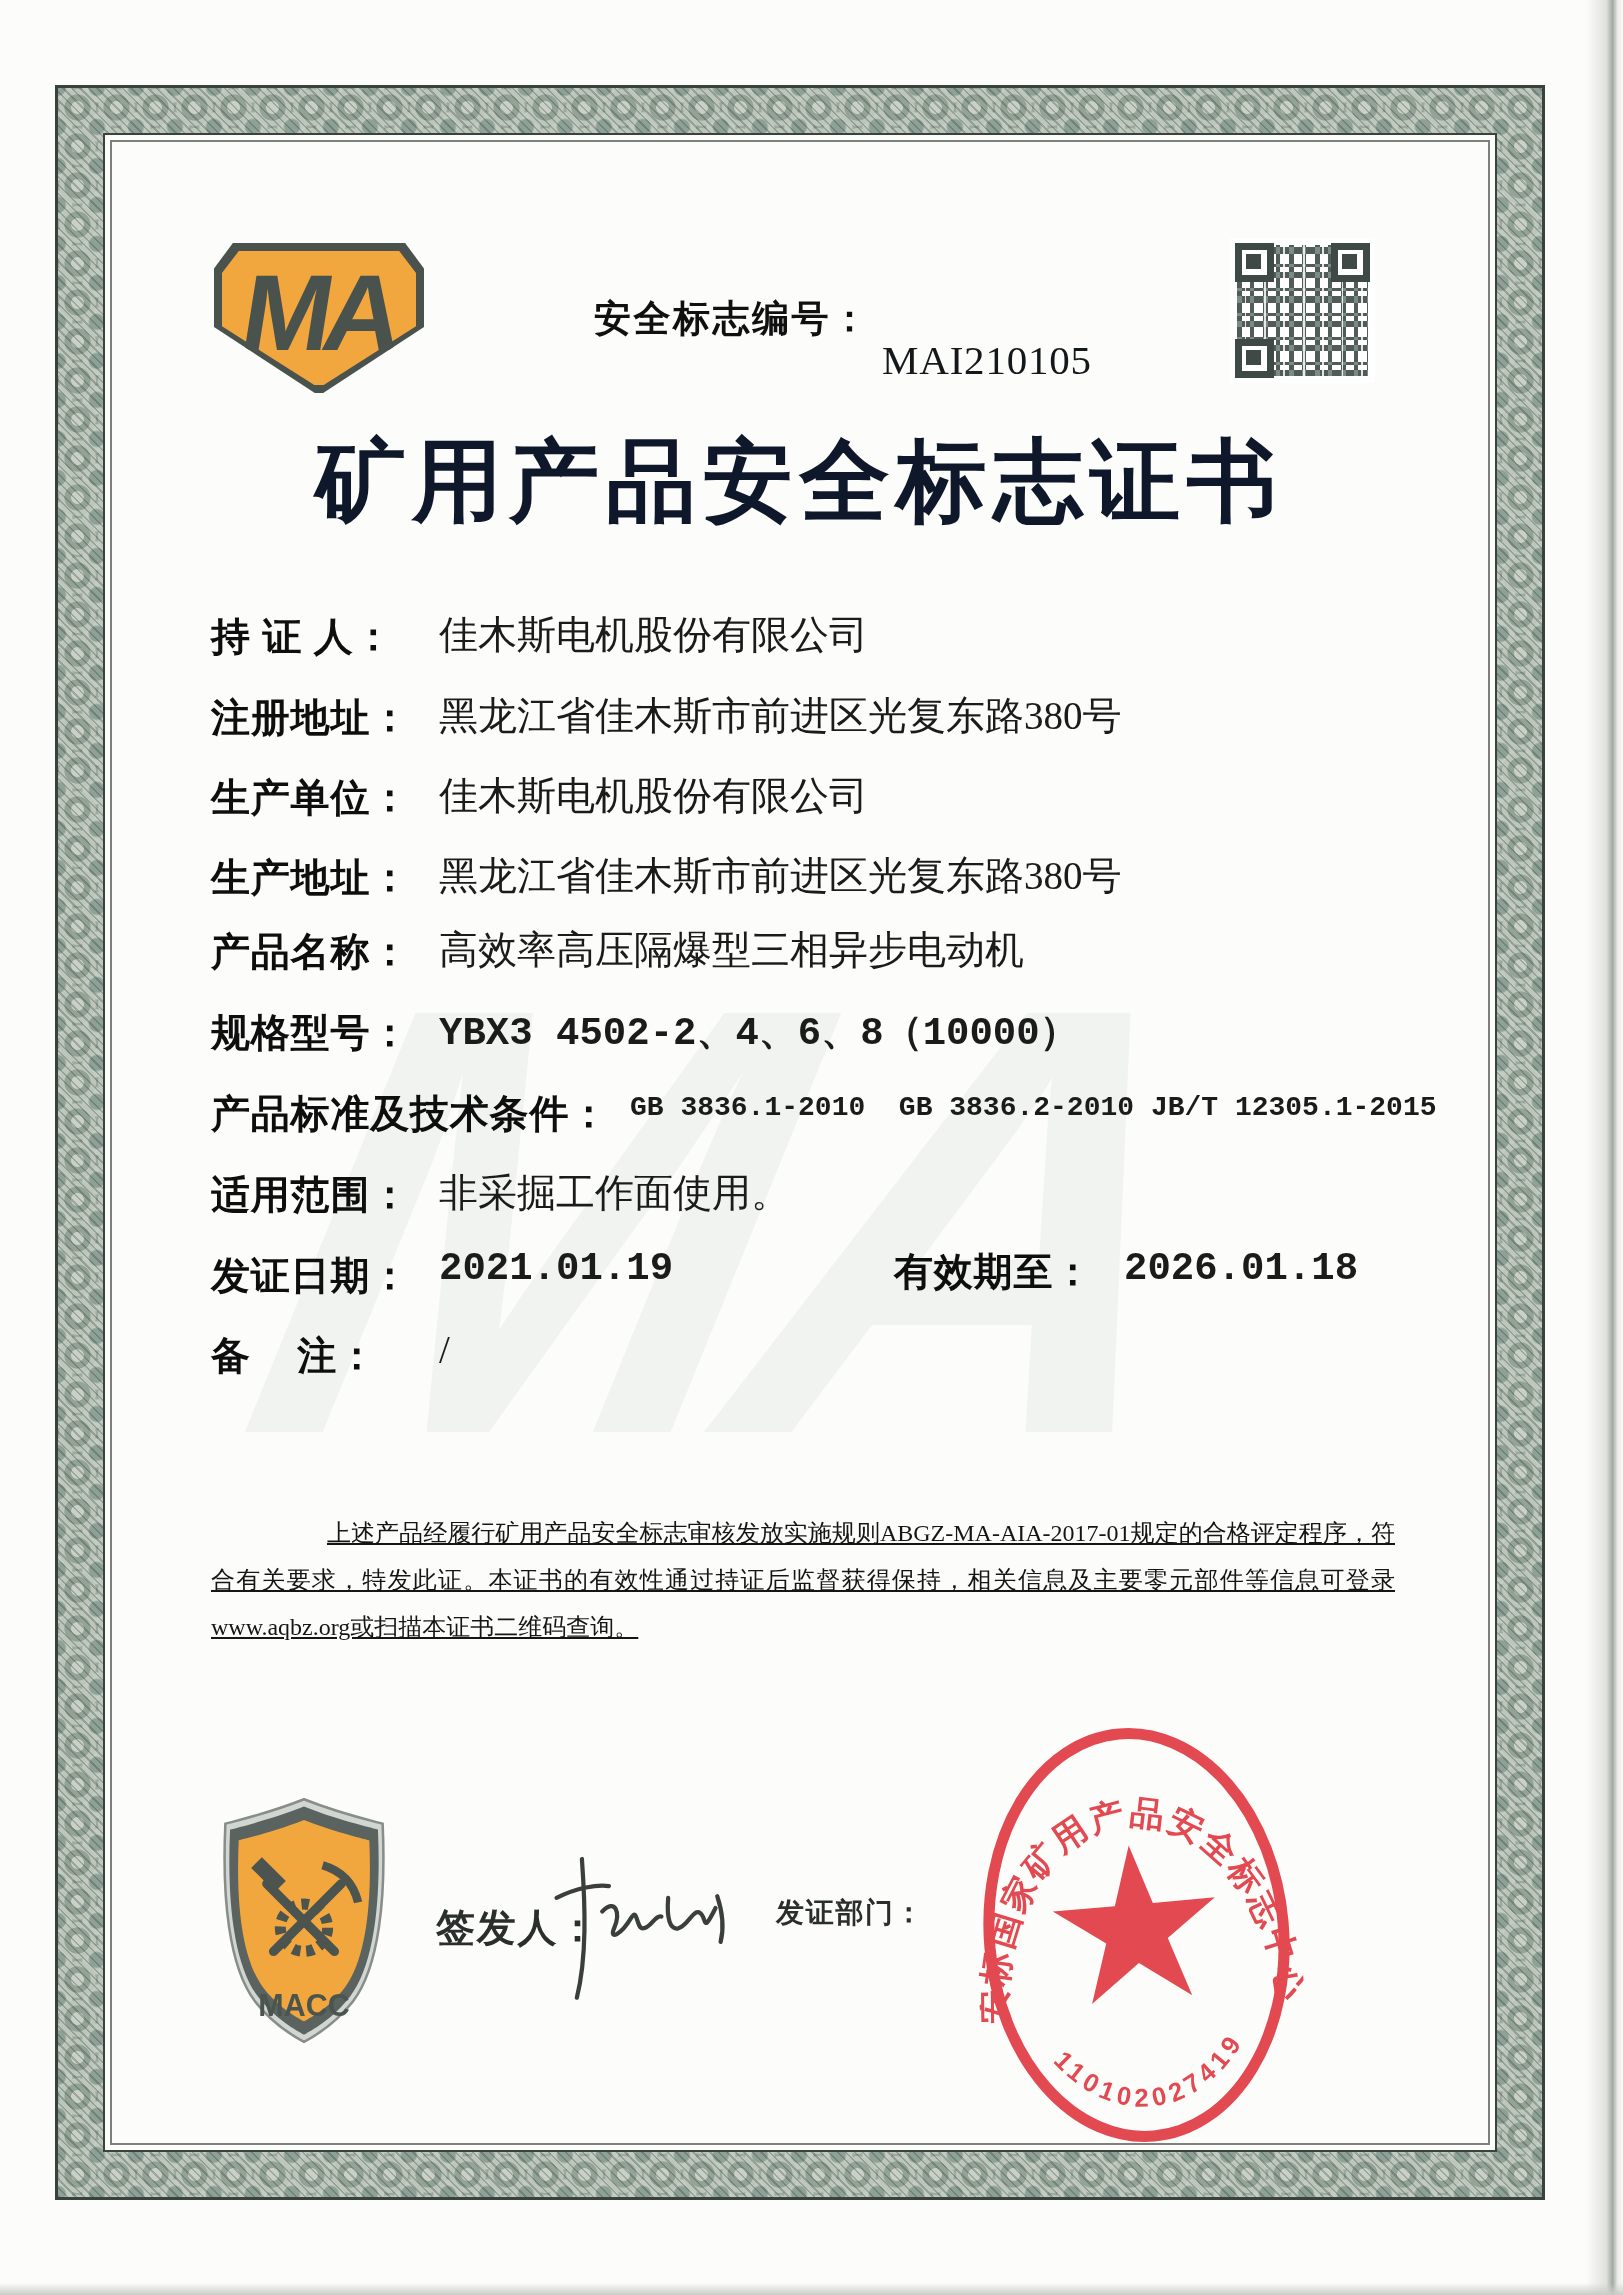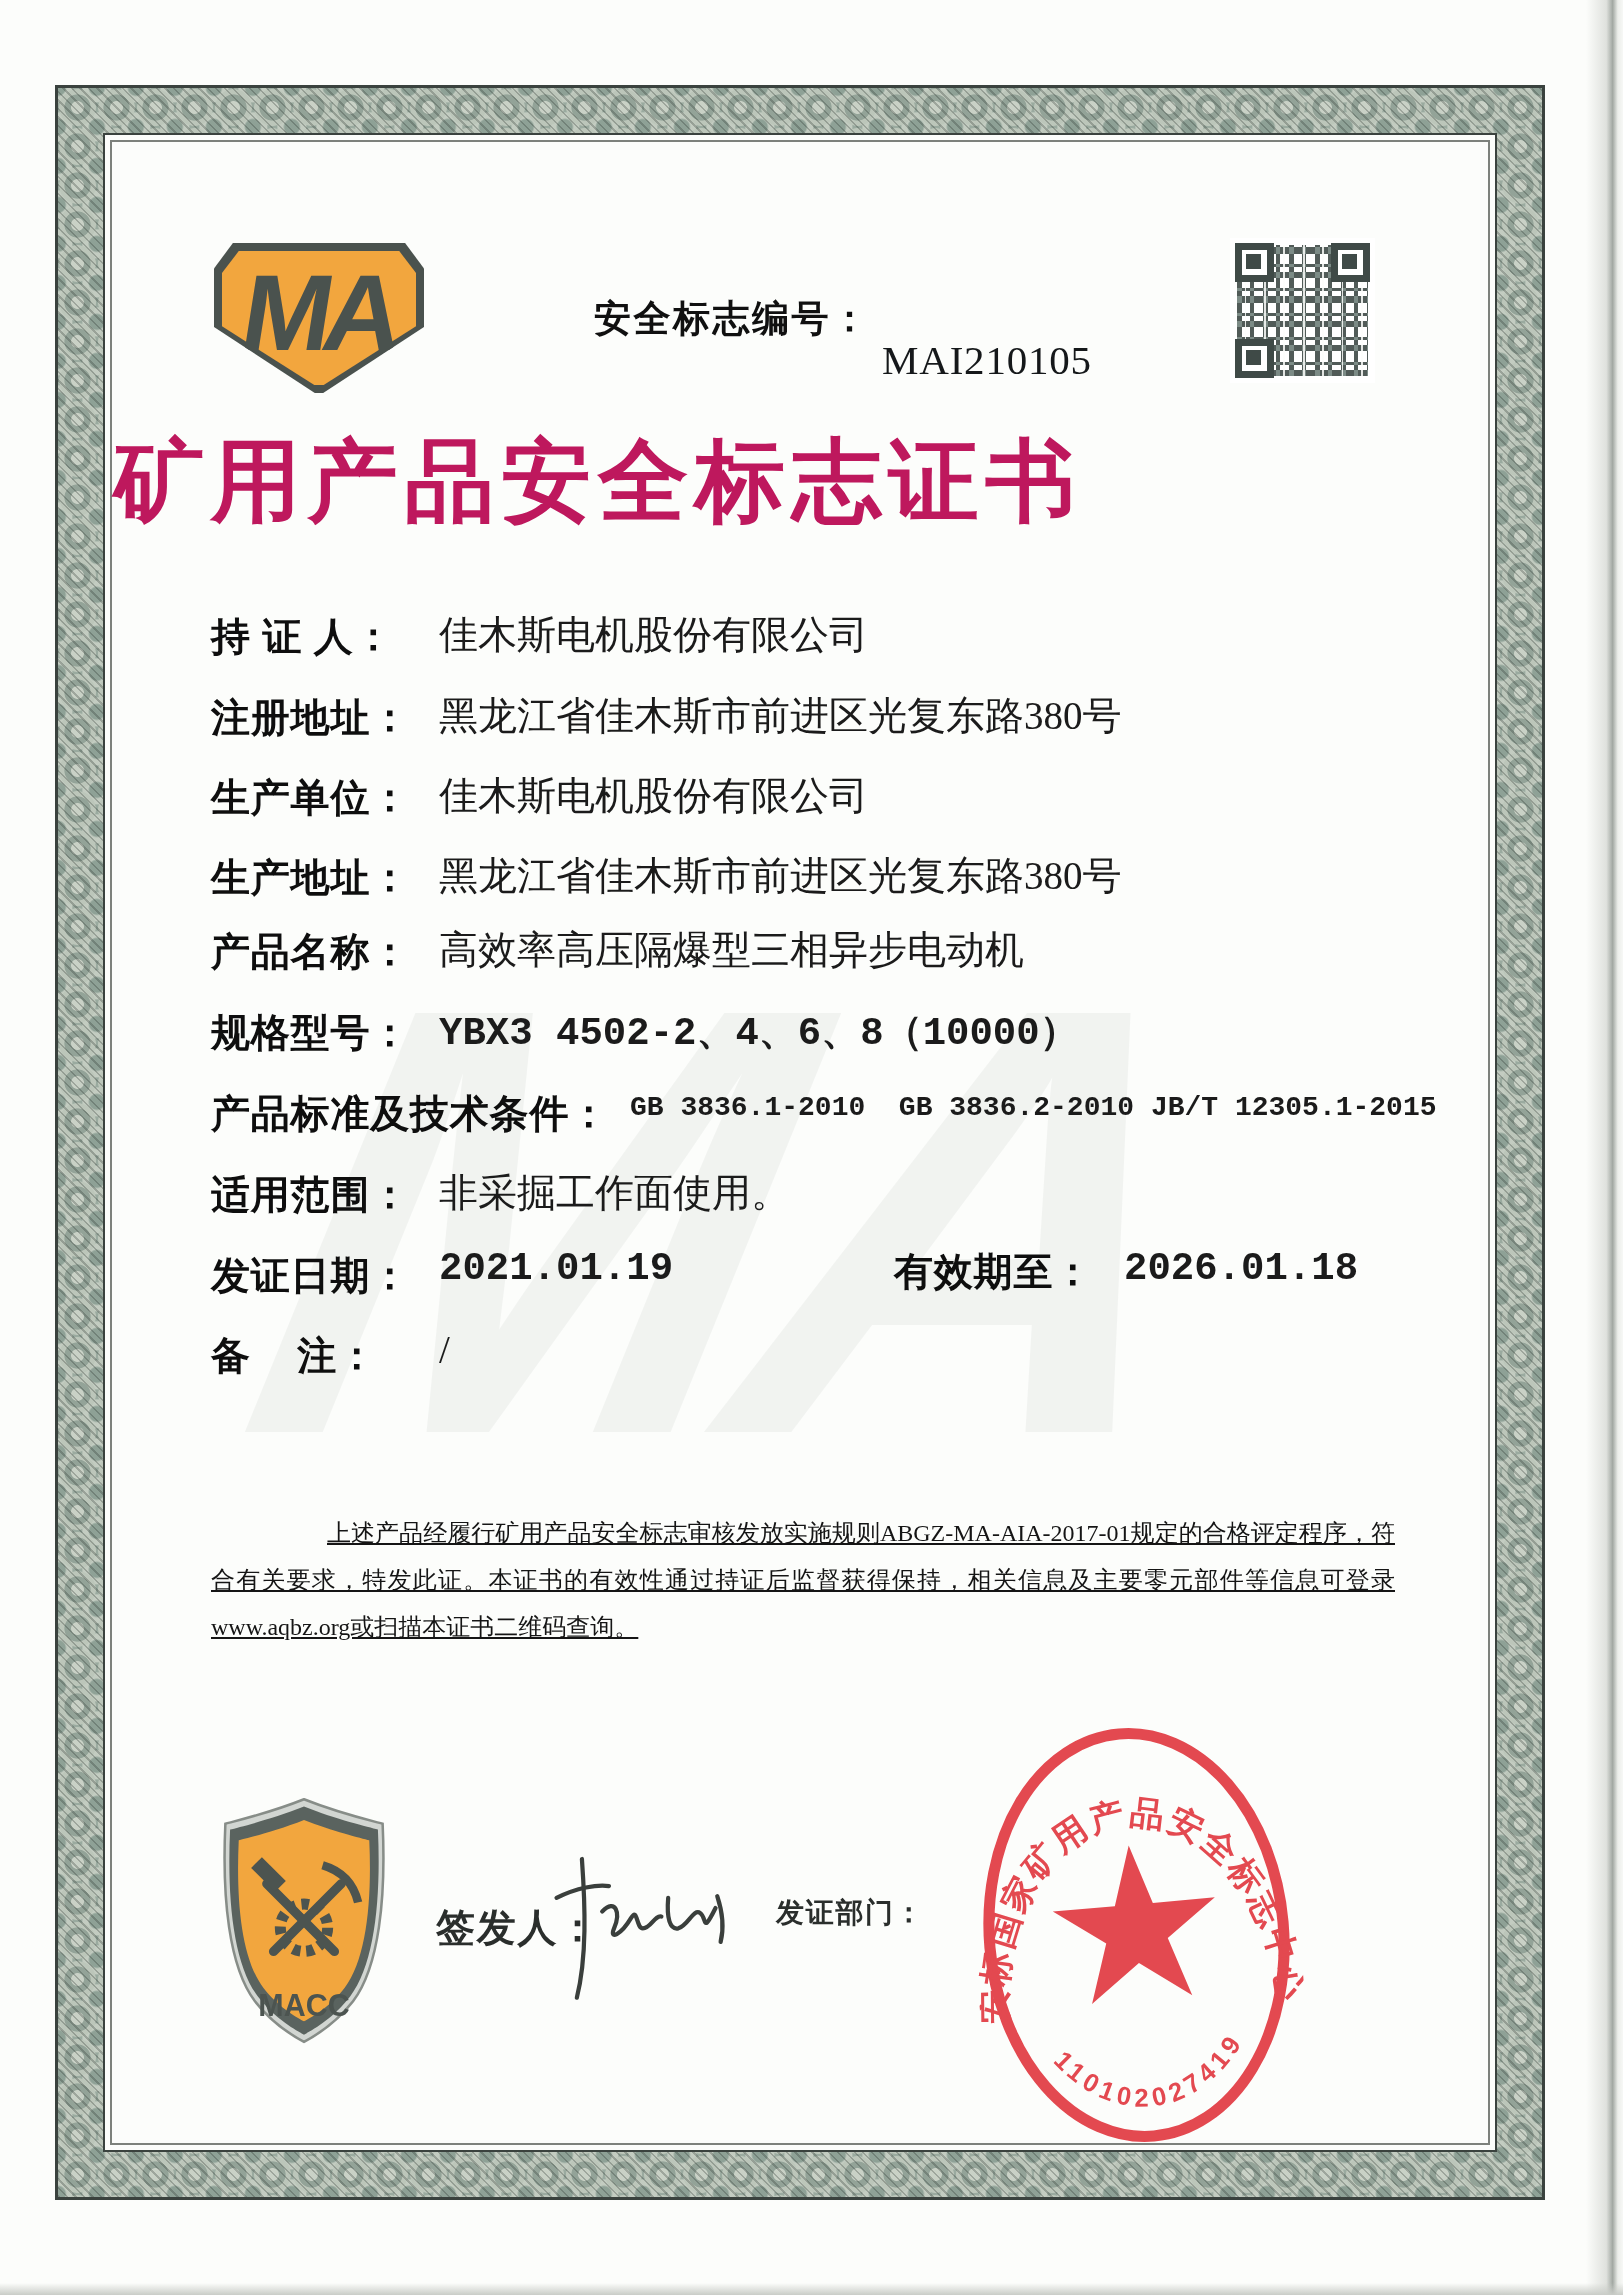--- a/index.html
+++ b/index.html
@@ -56,22 +56,22 @@
       repeating-linear-gradient(0deg,#3f4a47 0 6px,rgba(0,0,0,0) 6px 11px,#3f4a47 11px 14.4px,rgba(0,0,0,0) 14.4px 24.5px),
       repeating-linear-gradient(90deg,#3f4a47 0 5px,rgba(0,0,0,0) 5px 12.7px,#3f4a47 12.7px 17px,rgba(0,0,0,0) 17px 26px);
     background-blend-mode:screen;opacity:.9;}
   .qr-mask{position:absolute;left:6.8px;top:6.8px;right:6.8px;bottom:6.8px;
     background:repeating-linear-gradient(90deg,rgba(252,253,251,0) 0 7.6px,rgba(252,253,251,.85) 7.6px 9.3px,rgba(252,253,251,0) 9.3px 19.4px);}
   .finder{position:absolute;width:39px;height:39px;border:7.6px solid #3f4a47;background:#fff;box-sizing:border-box;}
   .finder::after{content:"";position:absolute;left:4.2px;top:4.2px;width:15px;height:15px;background:#3f4a47;}
   .finder.tl{left:5px;top:5px;} .finder.tr{right:5px;top:5px;} .finder.bl{left:5px;bottom:5px;}
 
   
-  .title{position:absolute;left:114px;top:421px;width:1371px;text-align:left;
-    font-size:90px;font-weight:800;letter-spacing:6.8px;color:#be185d;
+  .title{position:absolute;left:114px;top:421px;width:1371px;text-align:center;
+    font-size:90px;font-weight:800;letter-spacing:6.8px;color:#0f172a;
     font-family:"Liberation Serif",serif;}
 
   
   .row{position:absolute;left:211px;width:1226px;height:49px;font-size:39px;}
   .flabel{position:absolute;left:0;top:4px;font-weight:700;color:#0e0e0e;white-space:pre;
     letter-spacing:0.8px;}
   .fvalue{position:absolute;left:228px;top:1.7px;color:#1b1b1b;white-space:pre;
     font-family:"Liberation Serif",serif;}
   .lat{font-family:"Liberation Mono",monospace;font-weight:600;}
   .r6 .fvalue{left:419px;font-size:28px;top:8.5px;text-align:right;}

